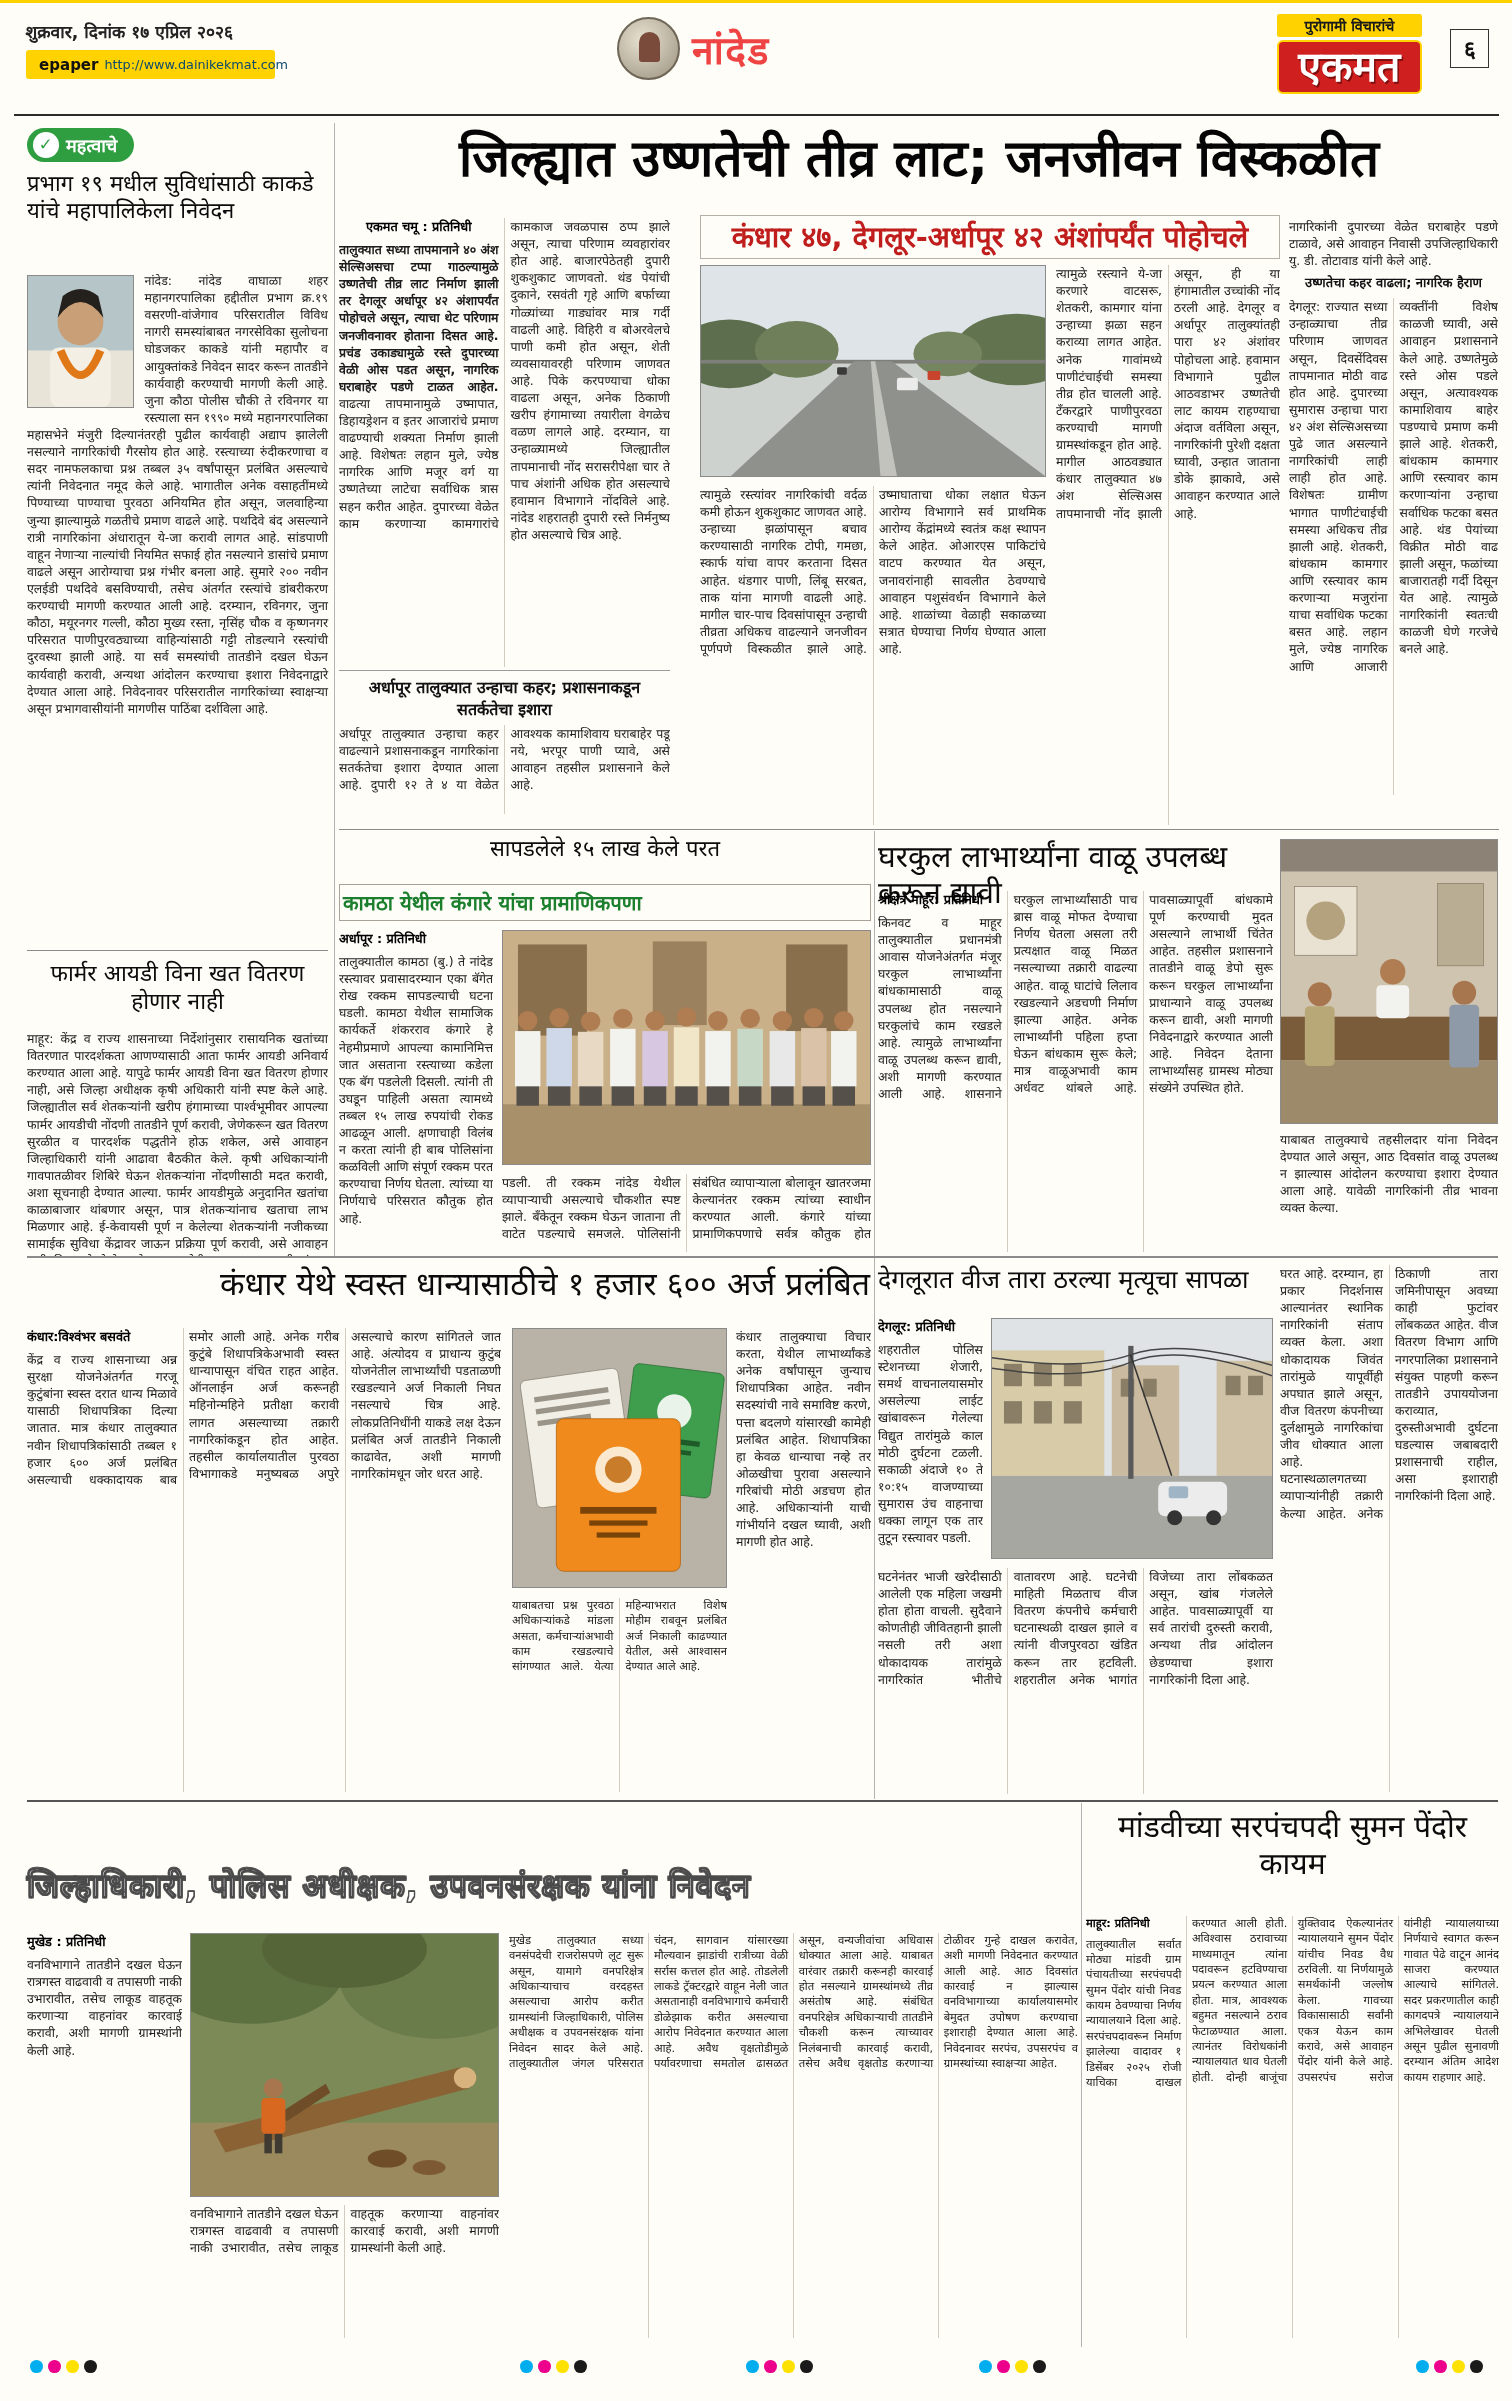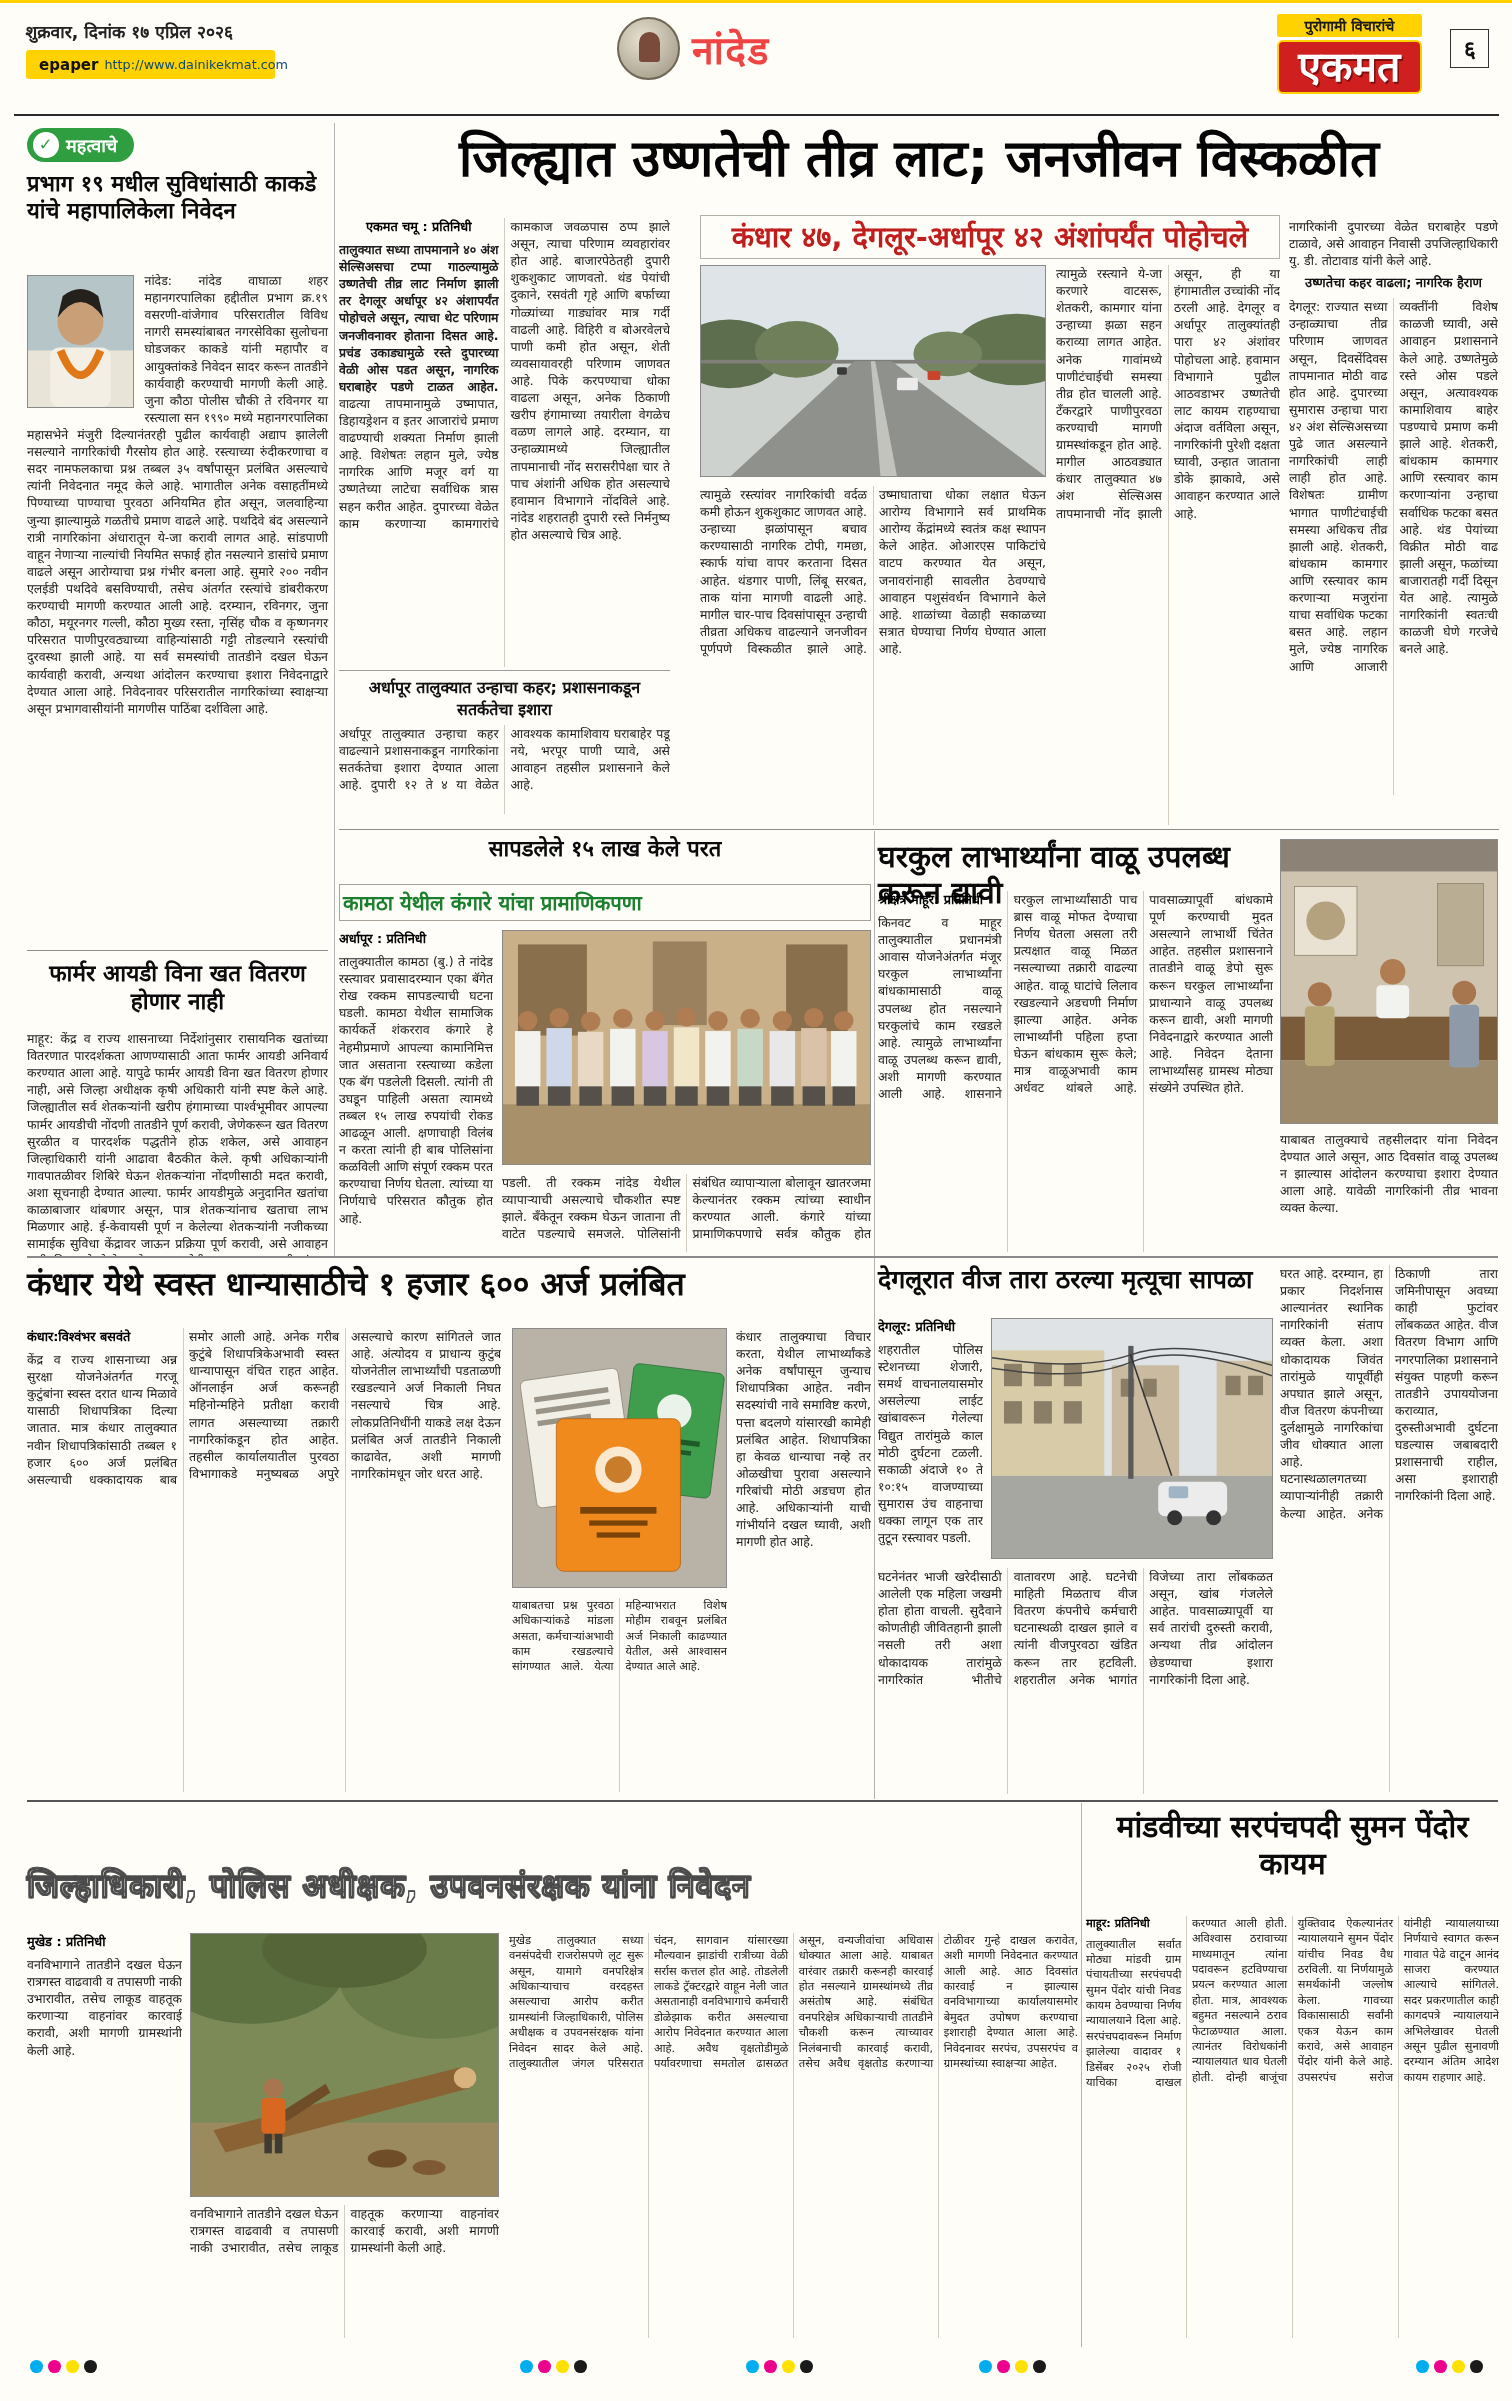--- a/index.html
+++ b/index.html
@@ -7,21 +7,21 @@
   body{font-family:"DejaVu Sans","Liberation Sans",sans-serif;color:#111}
   .page{position:relative;width:1512px;height:2401px;background:#fffdf7;margin:0 auto;overflow:hidden;border-top:3.8px solid var(--accent-yellow,#ffd200)}
   .abs{position:absolute}
   .jt{text-align:justify}
   .body-text{font-size:12.4px;line-height:1.38;color:#1c1c1c;word-break:break-word}
   .small-text{font-size:11.3px;line-height:1.36}
   .cols2{column-count:2;column-gap:12px;column-rule:0.8px solid #d2ccc0}
   .cols3{column-count:3;column-gap:12px;column-rule:0.8px solid #d2ccc0}
   .cols4{column-count:4;column-gap:10.5px;column-rule:0.8px solid #d2ccc0}
   .byline{font-weight:bold;font-size:12.8px;margin-bottom:5.3px;color:#000}
-  .headline{font-weight:bold;color:#0b0b0b;line-height:1.22}
+  .headline{font-weight:normal;color:#0b0b0b;line-height:1.22}
   .photo{position:absolute;overflow:hidden;border:0.8px solid #8a8a8a;background:#c9c9c9}
   .photo svg{width:100%;height:100%;display:block}
   .hrule{position:absolute;background:#8b8b8b}
   .vrule{position:absolute;background:#b3b3b3}
 
   
   .masthead{position:absolute;left:0;top:0;width:1512px;height:113px}
   .date-line{position:absolute;left:25.6px;top:16.6px;font-size:17.3px;font-weight:bold;color:#222}
   .epaper-strip{position:absolute;left:25.6px;top:47px;width:249px;height:29px;background:var(--accent-yellow,#ffd200);display:flex;align-items:center;gap:6px;padding:0 7.5px;border-radius:3px}
   .epaper-label{font-weight:bold;font-size:15px;color:#111}
@@ -263,21 +263,21 @@
         <rect x="236" y="224" width="26" height="16" rx="3" fill="#9fb4c4"></rect>
         <circle cx="244" cy="266" r="10" fill="#333"></circle>
           <circle cx="296" cy="266" r="10" fill="#333"></circle>
       </svg>
     </div>
     <div class="cols2 body-text jt abs" style="left:402px;top:6px;width:218px;height:527px;overflow:hidden">घरत आहे. दरम्यान, हा प्रकार निदर्शनास आल्यानंतर स्थानिक नागरिकांनी संताप व्यक्त केला. अशा धोकादायक जिवंत तारांमुळे यापूर्वीही अपघात झाले असून, वीज वितरण कंपनीच्या दुर्लक्षामुळे नागरिकांचा जीव धोक्यात आला आहे. घटनास्थळालगतच्या व्यापाऱ्यांनीही तक्रारी केल्या आहेत. अनेक ठिकाणी तारा जमिनीपासून अवघ्या काही फुटांवर लोंबकळत आहेत. वीज वितरण विभाग आणि नगरपालिका प्रशासनाने संयुक्त पाहणी करून तातडीने उपाययोजना कराव्यात, दुरुस्तीअभावी दुर्घटना घडल्यास जबाबदारी प्रशासनाची राहील, असा इशाराही नागरिकांनी दिला आहे.</div>
     <div class="cols3 body-text jt abs" style="left:0;top:309px;width:395px;height:226px;overflow:hidden">घटनेनंतर भाजी खरेदीसाठी आलेली एक महिला जखमी होता होता वाचली. सुदैवाने कोणतीही जीवितहानी झाली नसली तरी अशा धोकादायक तारांमुळे नागरिकांत भीतीचे वातावरण आहे. घटनेची माहिती मिळताच वीज वितरण कंपनीचे कर्मचारी घटनास्थळी दाखल झाले व त्यांनी वीजपुरवठा खंडित करून तार हटविली. शहरातील अनेक भागांत विजेच्या तारा लोंबकळत असून, खांब गंजलेले आहेत. पावसाळ्यापूर्वी या सर्व तारांची दुरुस्ती करावी, अन्यथा तीव्र आंदोलन छेडण्याचा इशारा नागरिकांनी दिला आहे.</div>
   </section>
 
   <section class="abs" style="left:27px;top:1256px;width:843px;height:540px">
-    <h2 class="headline abs" style="left:0;top:6px;width:843px;font-size:32px;text-align:left">कंधार येथे स्वस्त धान्यासाठीचे १ हजार ६०० अर्ज प्रलंबित</h2>
+    <h2 class="headline abs" style="left:0;top:6px;width:843px;font-size:32px;text-align:right">कंधार येथे स्वस्त धान्यासाठीचे १ हजार ६०० अर्ज प्रलंबित</h2>
     <div class="cols3 body-text jt abs" style="left:0;top:69px;width:474px;height:464px;overflow:hidden">
       <div class="byline">कंधार:विश्वंभर बसवंते</div>
       <span>केंद्र व राज्य शासनाच्या अन्न सुरक्षा योजनेअंतर्गत गरजू कुटुंबांना स्वस्त दरात धान्य मिळावे यासाठी शिधापत्रिका दिल्या जातात. मात्र कंधार तालुक्यात नवीन शिधापत्रिकांसाठी तब्बल १ हजार ६०० अर्ज प्रलंबित असल्याची धक्कादायक बाब समोर आली आहे. अनेक गरीब कुटुंबे शिधापत्रिकेअभावी स्वस्त धान्यापासून वंचित राहत आहेत. ऑनलाईन अर्ज करूनही महिनोन्महिने प्रतीक्षा करावी लागत असल्याच्या तक्रारी नागरिकांकडून होत आहेत. तहसील कार्यालयातील पुरवठा विभागाकडे मनुष्यबळ अपुरे असल्याचे कारण सांगितले जात आहे. अंत्योदय व प्राधान्य कुटुंब योजनेतील लाभार्थ्यांची पडताळणी रखडल्याने अर्ज निकाली निघत नसल्याचे चित्र आहे. लोकप्रतिनिधींनी याकडे लक्ष देऊन प्रलंबित अर्ज तातडीने निकाली काढावेत, अशी मागणी नागरिकांमधून जोर धरत आहे.</span>
     </div>
     <div class="photo" style="left:485px;top:69px;width:215px;height:260px">
       <svg viewBox="0 0 285 345" preserveAspectRatio="none">
         <rect width="285" height="345" fill="#b9b2a6"></rect>
         <g transform="rotate(-8 85 145)">
           <rect x="20" y="60" width="132" height="172" rx="8" fill="#f2efe6" stroke="#8a8578"></rect>
           <rect x="36" y="84" width="100" height="7" fill="#9a9488"></rect>

